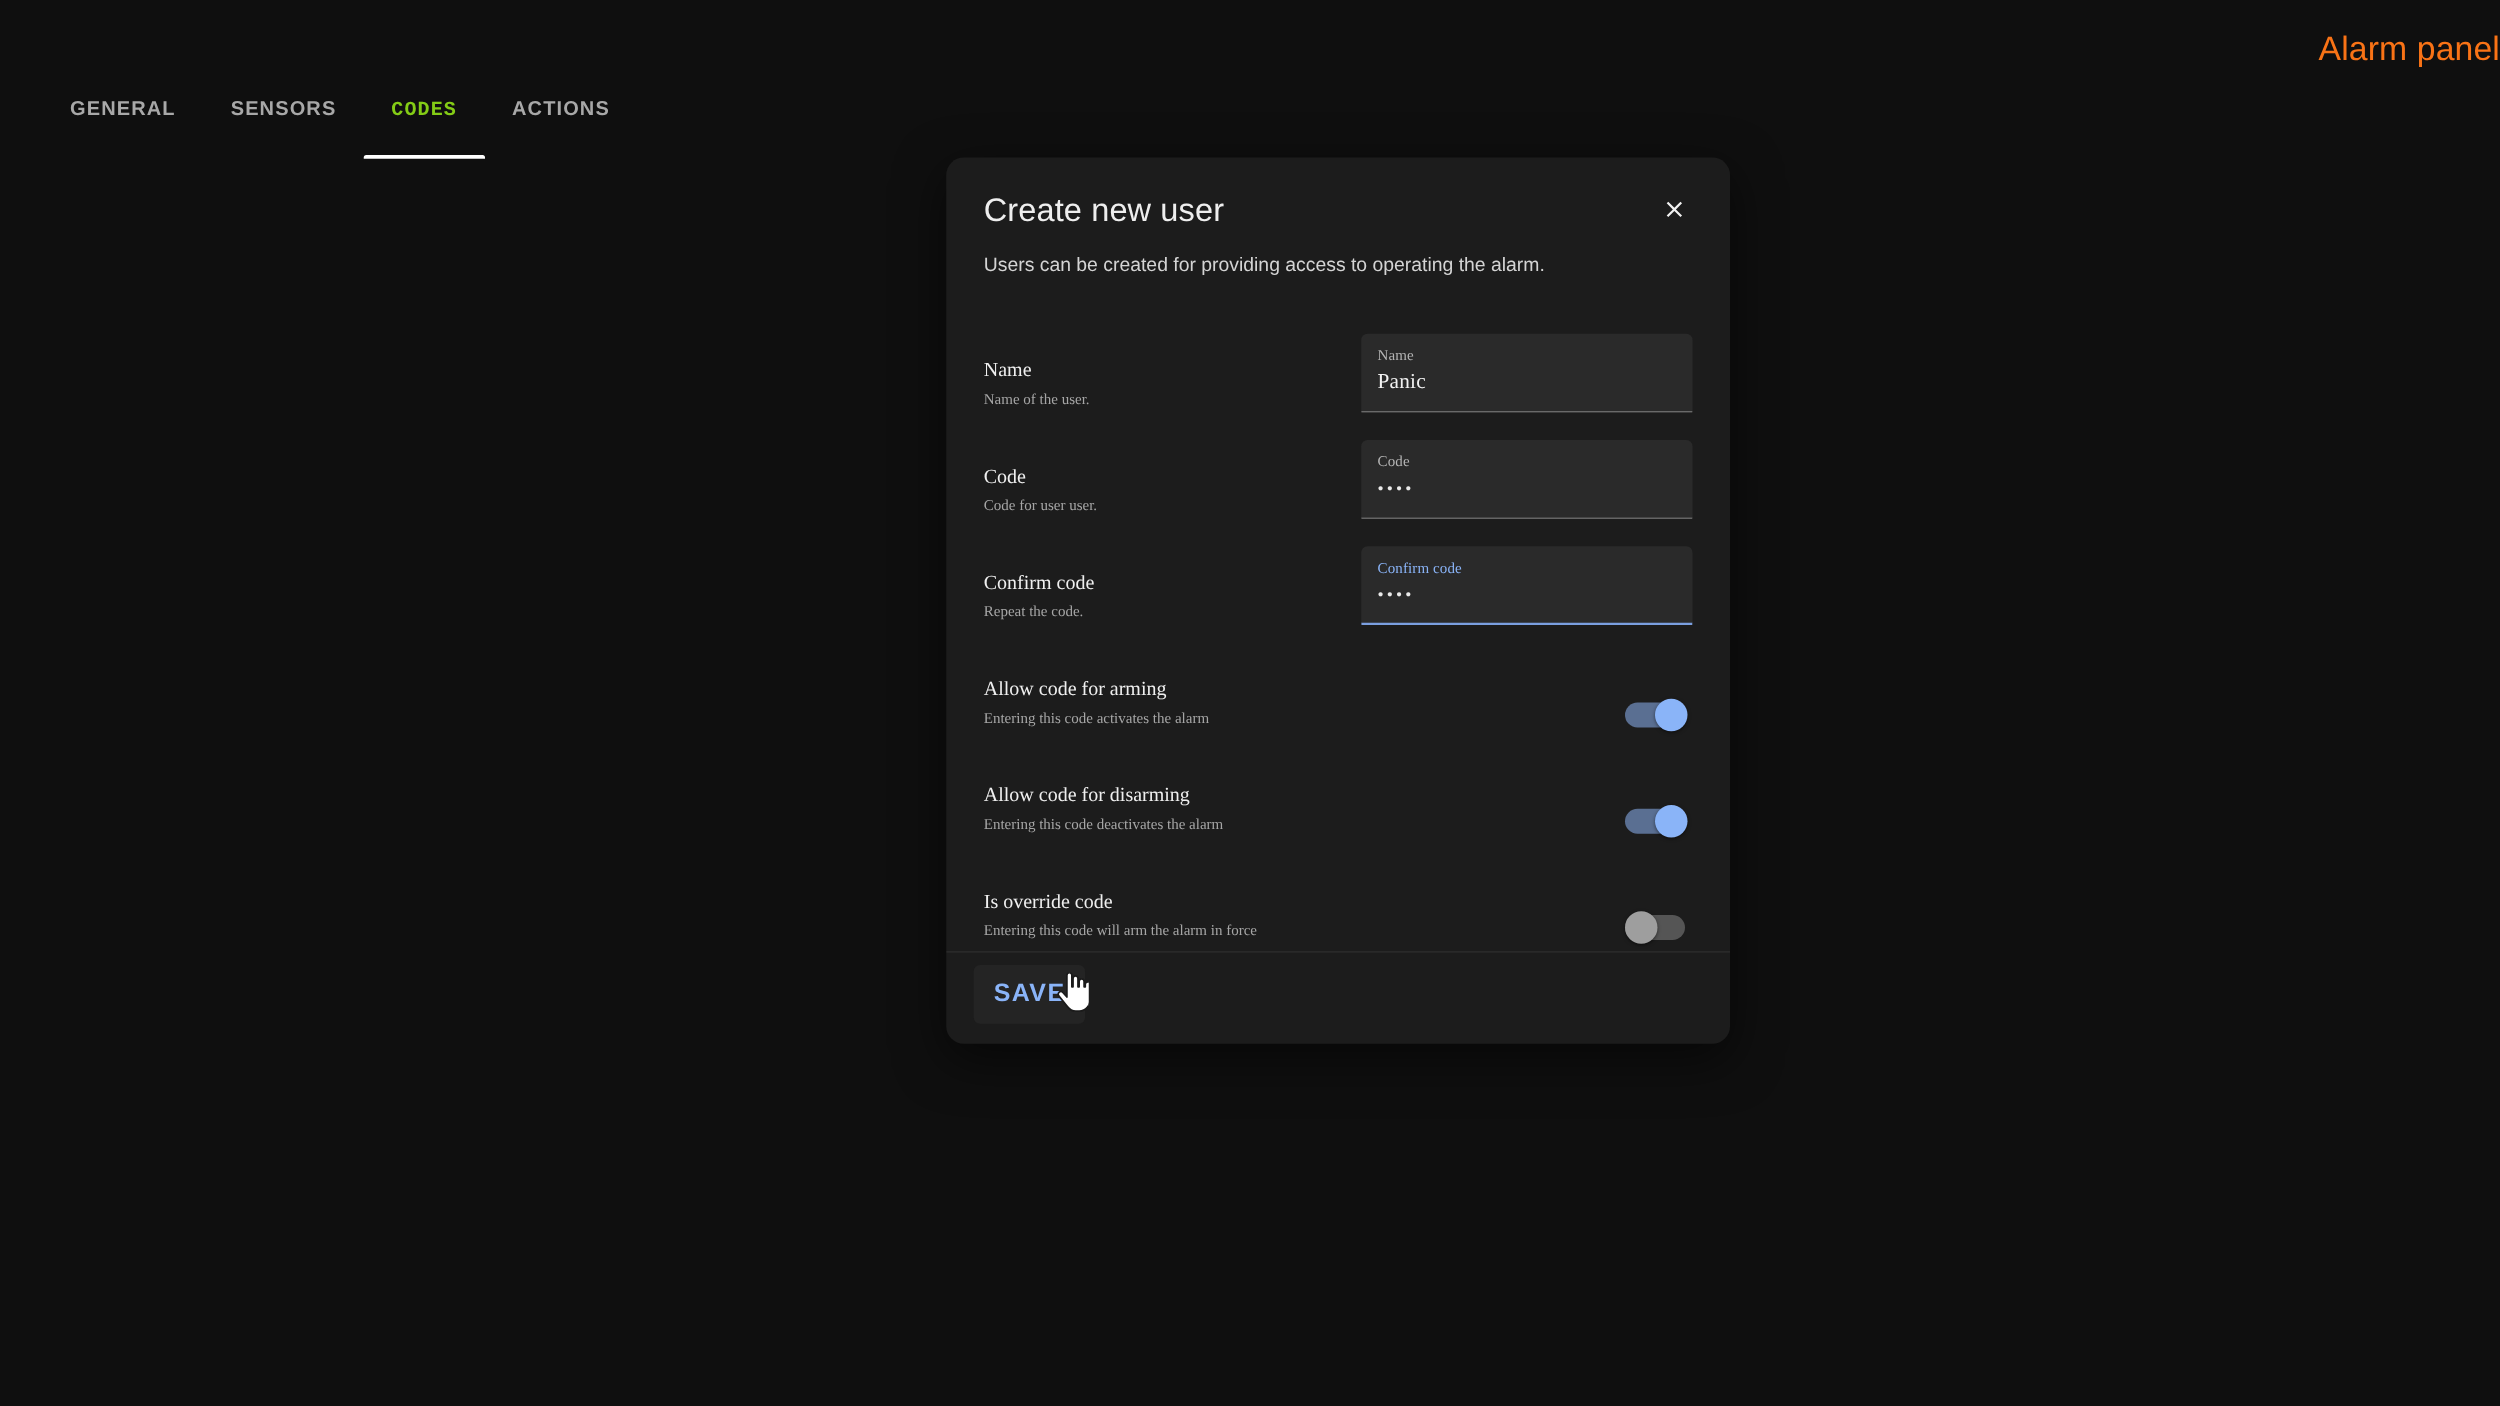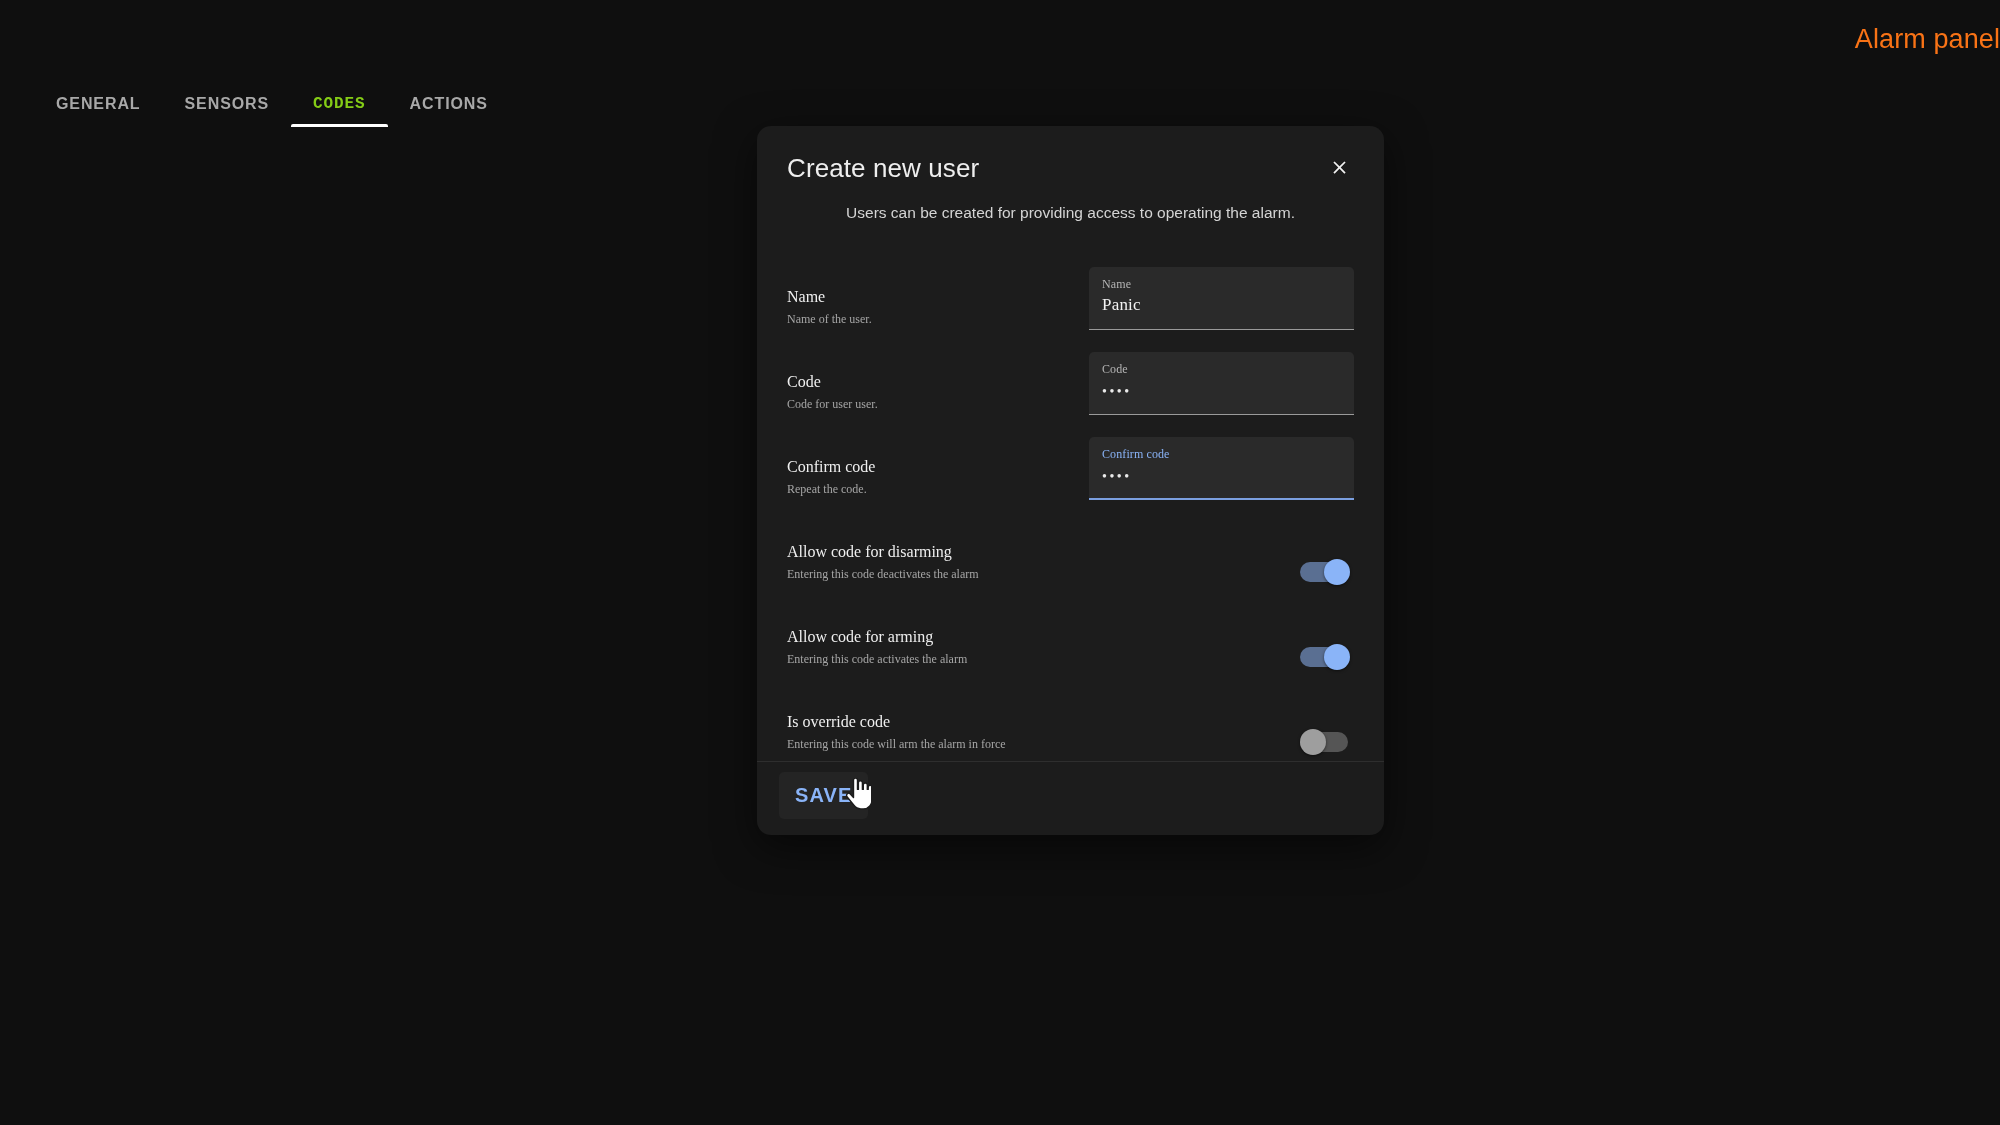--- a/index.html
+++ b/index.html
@@ -42,21 +42,21 @@
   }
   .tab {
     position: relative;
     font-size: 16px;
     font-weight: 700;
     letter-spacing: .9px;
     color: #a8a8a8;
     padding: 0 22px 14px 22px;
     height: 100%;
     display: flex;
-    align-items: flex-end;
+    align-items: flex-start;
     cursor: pointer;
     user-select: none;
     white-space: nowrap;
   }
   .tab.active { color: #84cc16; font-family: Liberation Mono, monospace; }
   .tab.active::after {
     content: "";
     position: absolute;
     left: 0; right: 0; bottom: 0;
     height: 3px;
@@ -101,21 +101,20 @@
     background: transparent;
     border: none;
   }
   .close-btn svg { display: block; }
 
   .dialog-sub {
     margin-top: 19px;
     font-size: 15.5px;
     color: #d4d4d4;
     line-height: 20px;
-    text-align: center;
   }
 
   .dialog-body {
     padding: 22px 30px 6px 30px;
   }
 
   
   .row {
     display: flex;
     align-items: flex-end;
@@ -304,33 +303,33 @@
         <div class="row-desc">Repeat the code.</div>
       </div>
       <div class="field focused">
         <div class="field-label">Confirm code</div>
         <div class="field-value masked">••••</div>
       </div>
     </div>
 
     <div class="row">
       <div class="row-text">
-        <div class="row-title">Allow code for disarming</div>
-        <div class="row-desc">Entering this code deactivates the alarm</div>
+        <div class="row-title">Allow code for arming</div>
+        <div class="row-desc">Entering this code activates the alarm</div>
       </div>
       <div class="switch on">
         <div class="track"></div>
         <div class="thumb"></div>
       </div>
     </div>
 
     <div class="row">
       <div class="row-text">
-        <div class="row-title">Allow code for arming</div>
-        <div class="row-desc">Entering this code activates the alarm</div>
+        <div class="row-title">Allow code for disarming</div>
+        <div class="row-desc">Entering this code deactivates the alarm</div>
       </div>
       <div class="switch on">
         <div class="track"></div>
         <div class="thumb"></div>
       </div>
     </div>
 
     <div class="row">
       <div class="row-text">
         <div class="row-title">Is override code</div>

